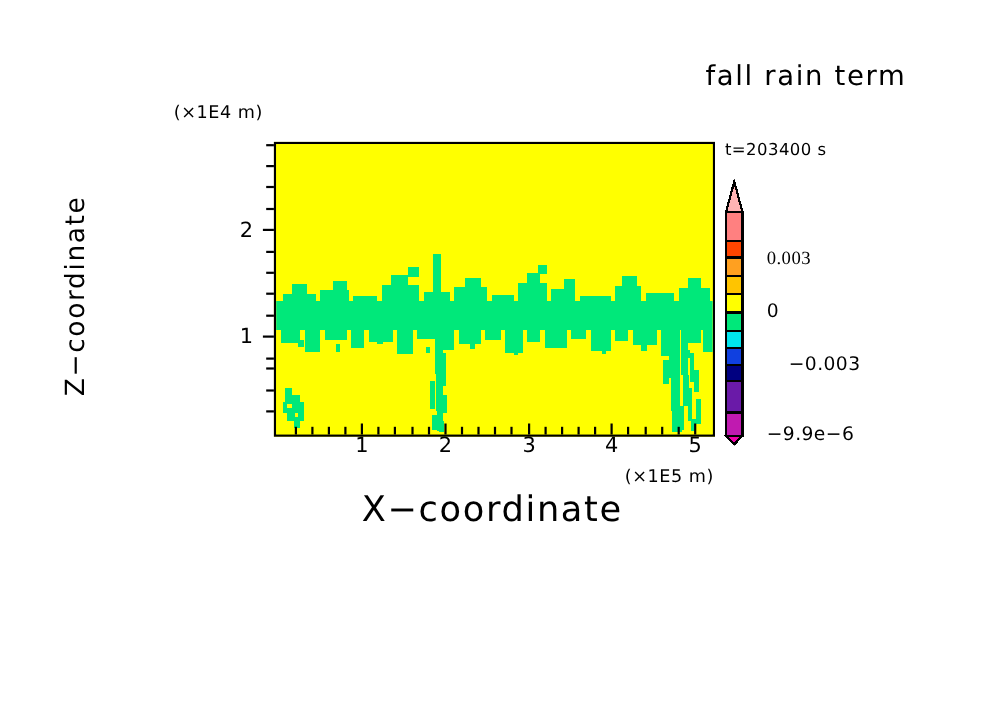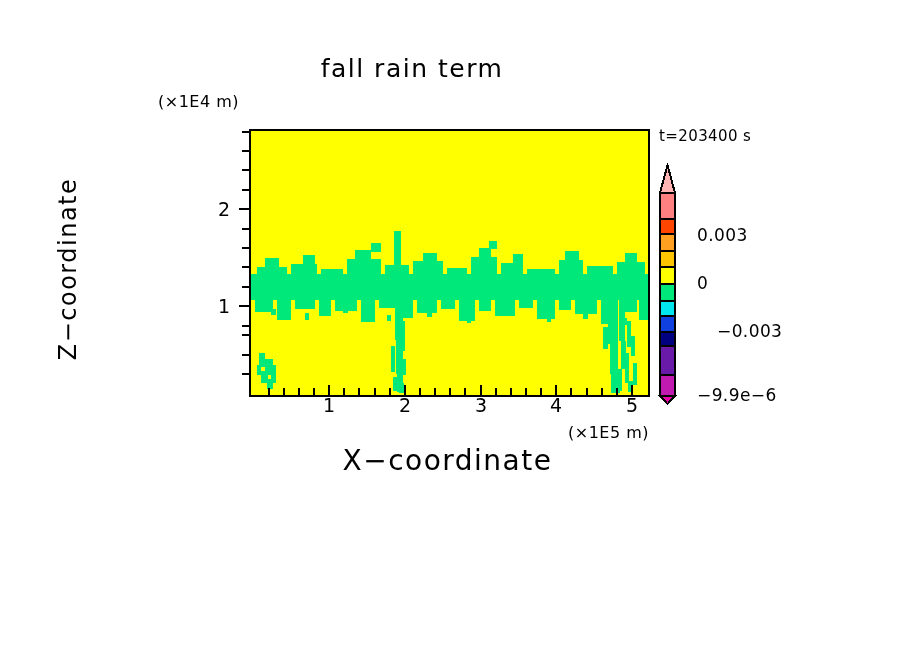--- a/index.html
+++ b/index.html
@@ -6,38 +6,38 @@
   body{
     width:904px;height:654px;background:#ffffff;overflow:hidden;
     font-family:"DejaVu Sans", sans-serif;
     color:#000000;
     position:relative;
   }
   .fig{position:absolute;left:0;top:0;width:904px;height:654px;}
 
   
   .title{
-    position:absolute;left:0;top:54px;width:824px;text-align:center;
+    position:absolute;left:0;top:54px;width:824px;text-align:right;
     font-size:25px;letter-spacing:1.5px;font-weight:400;
   }
 
   
   .ylabel-unit{
     position:absolute;left:158px;top:92px;
     font-size:16px;letter-spacing:0.5px;
   }
   .xlabel-unit{
     position:absolute;left:568px;top:423px;
     font-size:16px;letter-spacing:0.5px;
   }
 
   
   .xaxis-title{
     position:absolute;left:249px;top:444px;width:397px;text-align:center;
-    font-size:28px;letter-spacing:1.5px;
+    font-size:32px;letter-spacing:1.5px;
   }
   .yaxis-title{
     position:absolute;left:-62px;top:255px;width:260px;text-align:center;
     font-size:24px;letter-spacing:1.5px;
     transform:rotate(-90deg);transform-origin:center center;
   }
 
   
   .plot{
     position:absolute;left:249px;top:129px;width:397px;height:264px;
@@ -267,19 +267,19 @@
         <rect x="5" y="138" width="15" height="15" fill="#00e5ee" stroke="#000" stroke-width="2"></rect>
         <rect x="5" y="153" width="15" height="16" fill="#1040e0" stroke="#000" stroke-width="2"></rect>
         <rect x="5" y="169" width="15" height="14" fill="#000080" stroke="#000" stroke-width="2"></rect>
         <rect x="5" y="183" width="15" height="29" fill="#6a1aa8" stroke="#000" stroke-width="2"></rect>
         <rect x="5" y="212" width="15" height="21" fill="#c01ab0" stroke="#000" stroke-width="2"></rect>
 
         <polygon points="5,233 20,233 12.5,241" fill="#ee00aa" stroke="#000" stroke-width="2" stroke-linejoin="miter"></polygon>
       </g>
     </svg>
 
-    <div class="cbar-label" style="left:42px;top:62px;">0.003</div>
+    <div class="cbar-label" style="left:42px;top:62px;font-family:Liberation Serif, serif;">0.003</div>
     <div class="cbar-label" style="left:42px;top:110px;">0</div>
     <div class="cbar-label" style="left:42px;top:158px;margin-left:20px;">−0.003</div>
     <div class="cbar-label" style="left:42px;top:222px;">−9.9e−6</div>
   </div>
 
 </div>
 
 </body></html>

